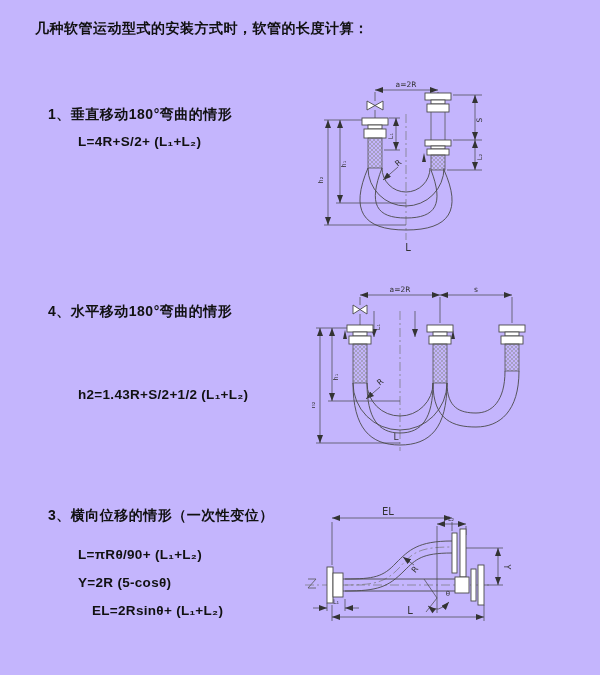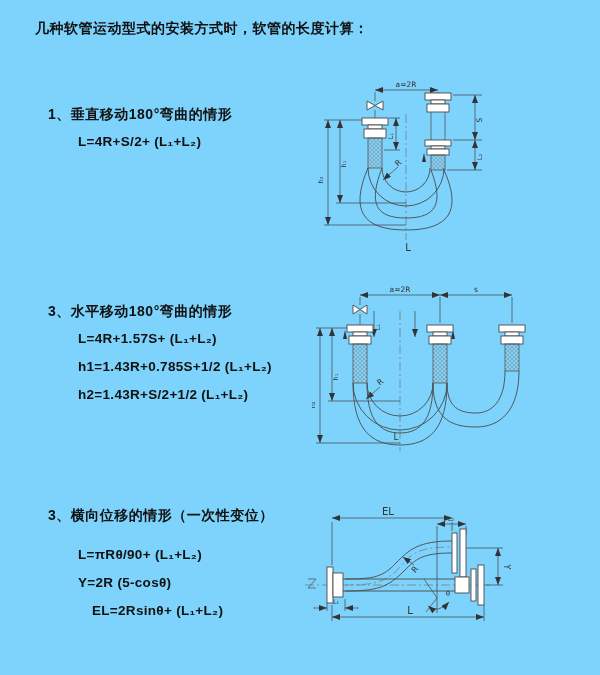--- a/index.html
+++ b/index.html
@@ -1,16 +1,16 @@
 <!DOCTYPE html>
 <html><head>
 <meta charset="utf-8">
 <style>
   html,body{margin:0;padding:0;background:#fff;}
-  #page{position:relative;width:600px;height:675px;background:#7dd3fc;overflow:hidden;
+  #page{position:relative;width:600px;height:675px;background:#c4b5fd;overflow:hidden;
         font-family:"Liberation Sans","DejaVu Sans",sans-serif;color:#111;
         border-bottom:1px solid #c9c9c9;}
   .doc-title{position:absolute;left:35px;top:20px;font-size:14px;font-weight:700;letter-spacing:.5px;}
   .sec-head{position:absolute;font-size:14px;font-weight:700;letter-spacing:.5px;text-align:right;}
   .formula{position:absolute;font-size:13.5px;font-weight:700;letter-spacing:.3px;}
   svg text{font-family:"DejaVu Sans","Liberation Sans",sans-serif;fill:#333;}
   svg{position:absolute;}
   .ln{stroke:#555;stroke-width:.8;fill:none;}
   .hose{stroke:#4a4a4a;stroke-width:.9;fill:none;}
   .cl{stroke:#777;stroke-width:.7;fill:none;stroke-dasharray:9 3 2 3;}
@@ -36,23 +36,21 @@
         <path d="M8,0 L0,3 L8,6 Z" fill="#333"></path>
       </marker>
     </defs>
   </svg>
 
   <div class="doc-title">几种软管运动型式的安装方式时，软管的长度计算：</div>
 
   <div class="sec-head" style="left:48px;top:106px">1、垂直移动180°弯曲的情形</div>
   <div class="formula" style="left:78px;top:134px">L=4R+S/2+ (L₁+L₂)</div>
 
-  <div class="sec-head" style="left:48px;top:303px">3、水平移动180°弯曲的情形</div>
-  <div class="formula" style="left:78px;top:331px">L=4R+1.57S+ (L₁+L₂)</div>
-  <div class="formula" style="left:78px;top:359px">h1=1.43R+0.785S+1/2 (L₁+L₂)</div>
+  <div class="sec-head" style="left:48px;top:303px">4、水平移动180°弯曲的情形</div>
   <div class="formula" style="left:78px;top:387px">h2=1.43R+S/2+1/2 (L₁+L₂)</div>
 
   <div class="sec-head" style="left:48px;top:507px">3、横向位移的情形（一次性变位）</div>
   <div class="formula" style="left:78px;top:547px">L=πRθ/90+ (L₁+L₂)</div>
   <div class="formula" style="left:78px;top:575px">Y=2R (5-cosθ)</div>
   <div class="formula" style="left:92px;top:603px">EL=2Rsinθ+ (L₁+L₂)</div>
 
   <svg style="left:310px;top:68px" width="285" height="190" viewBox="0 0 285 190">
     <g>
       <line class="cl" x1="96" y1="46" x2="96" y2="172"></line>

